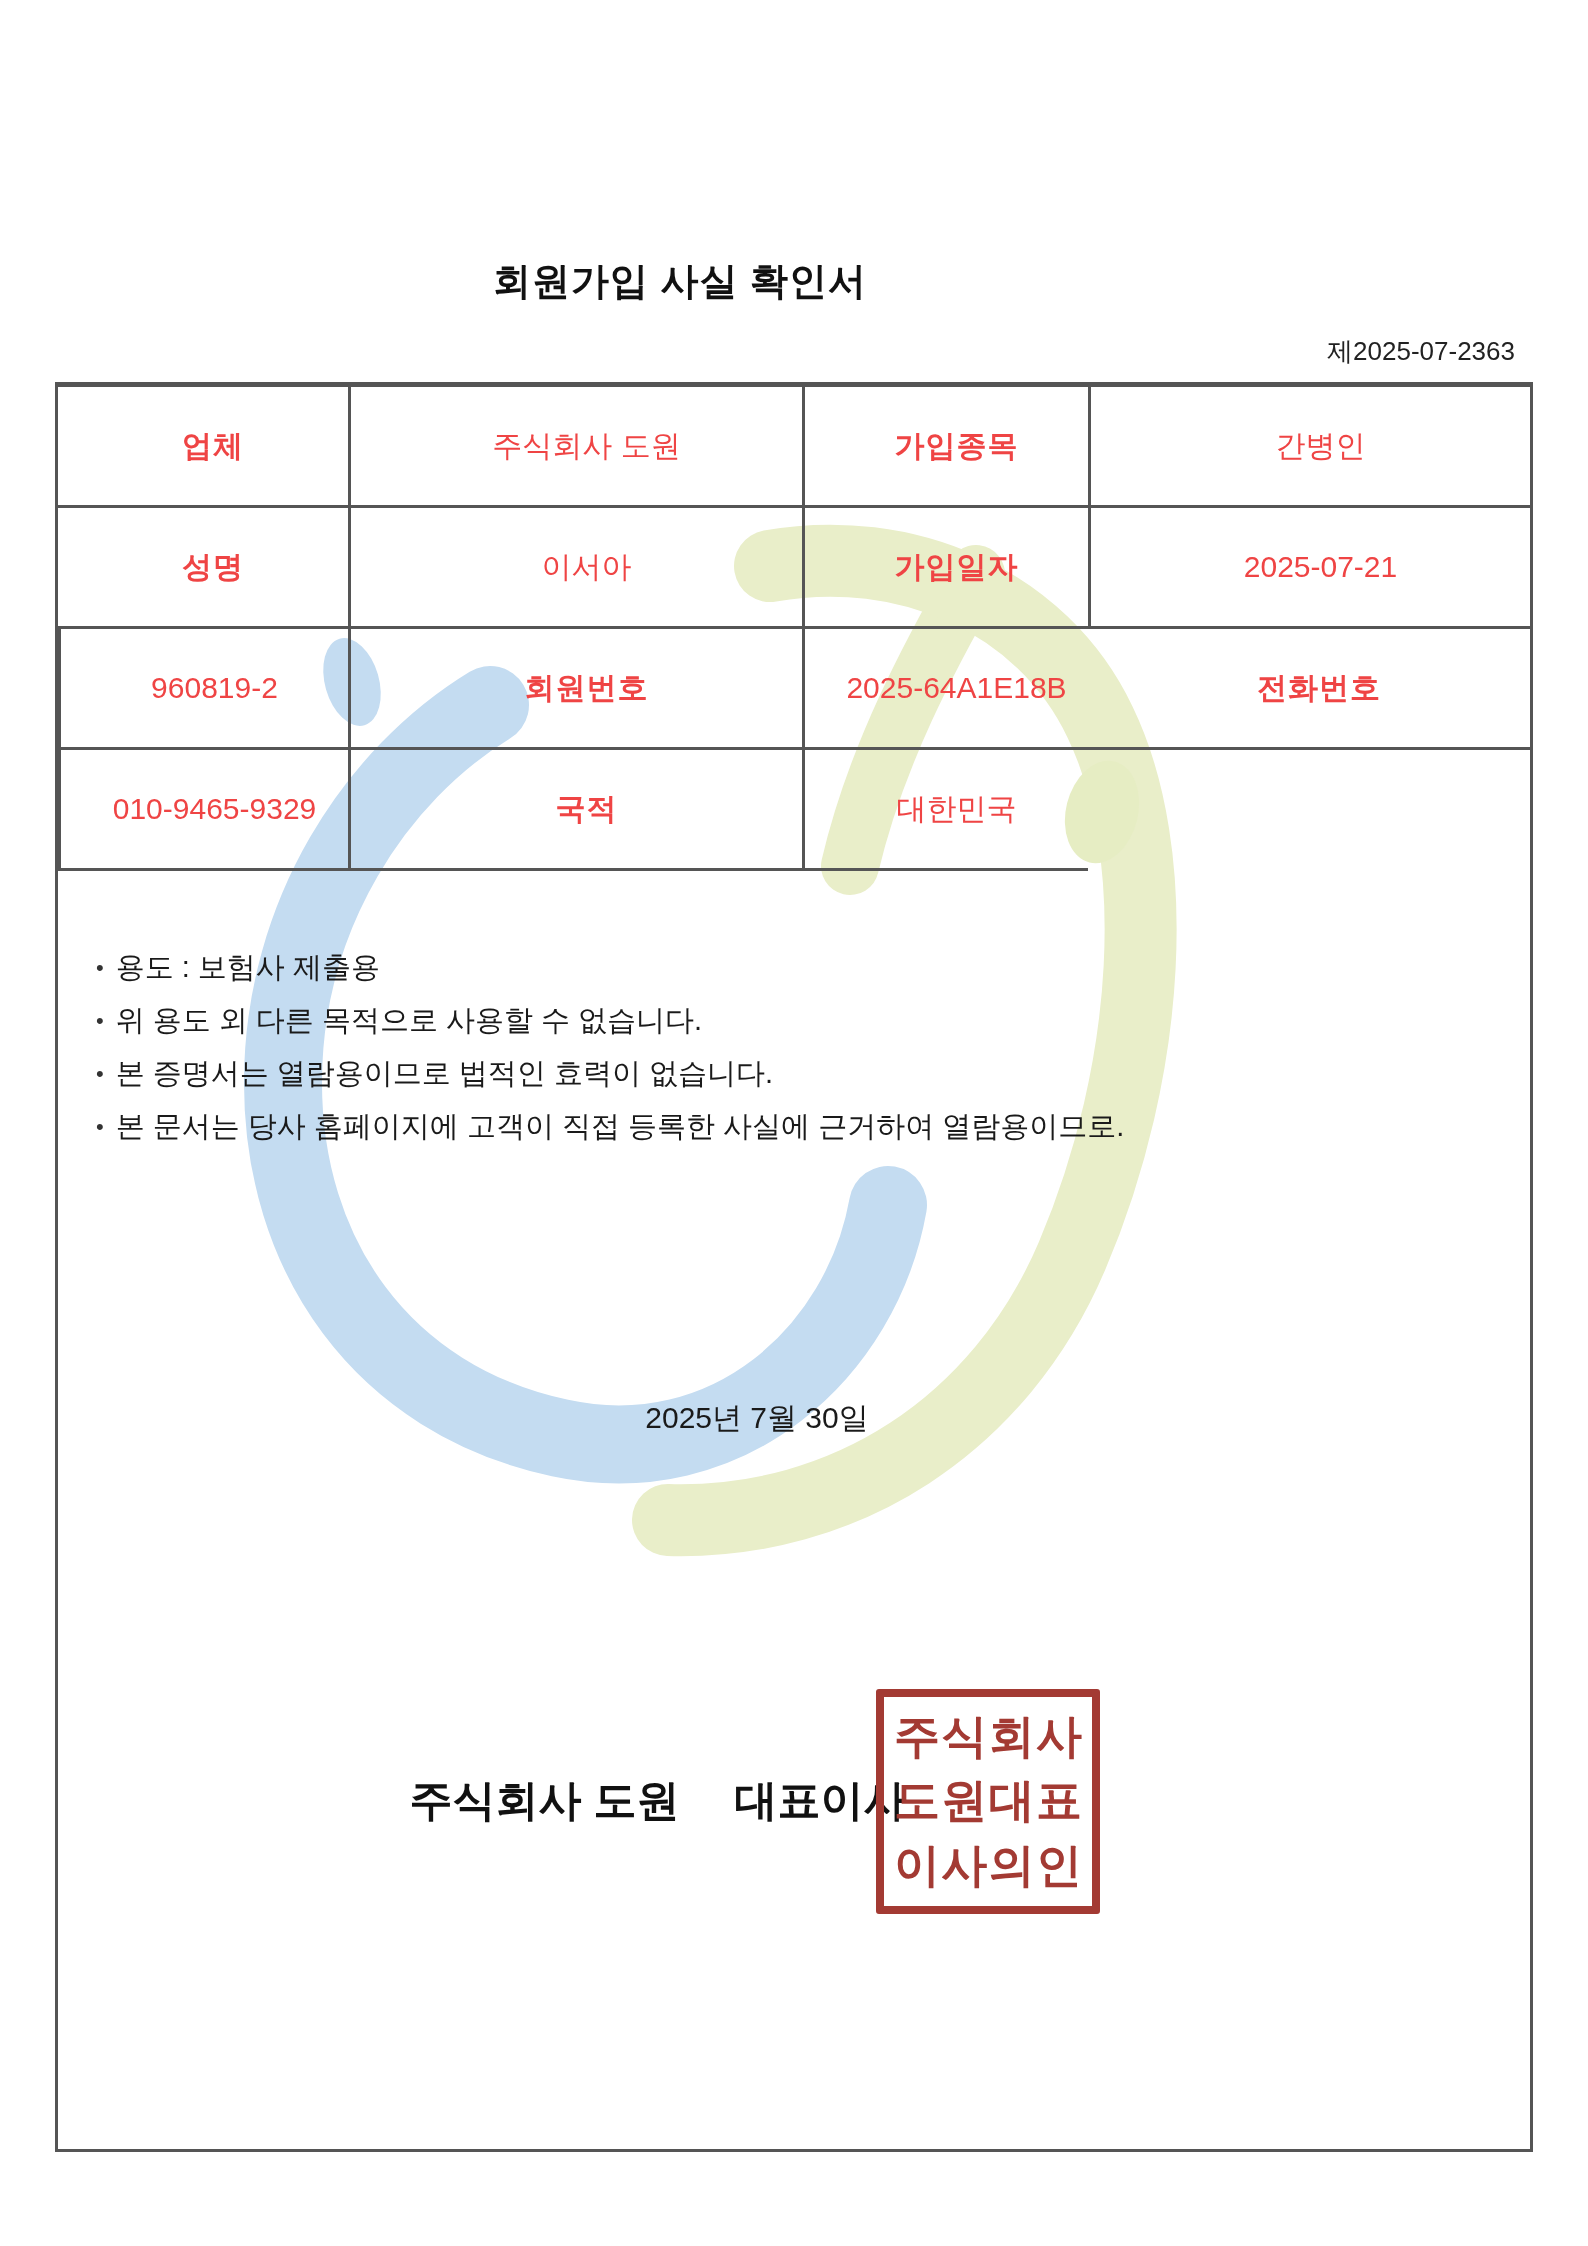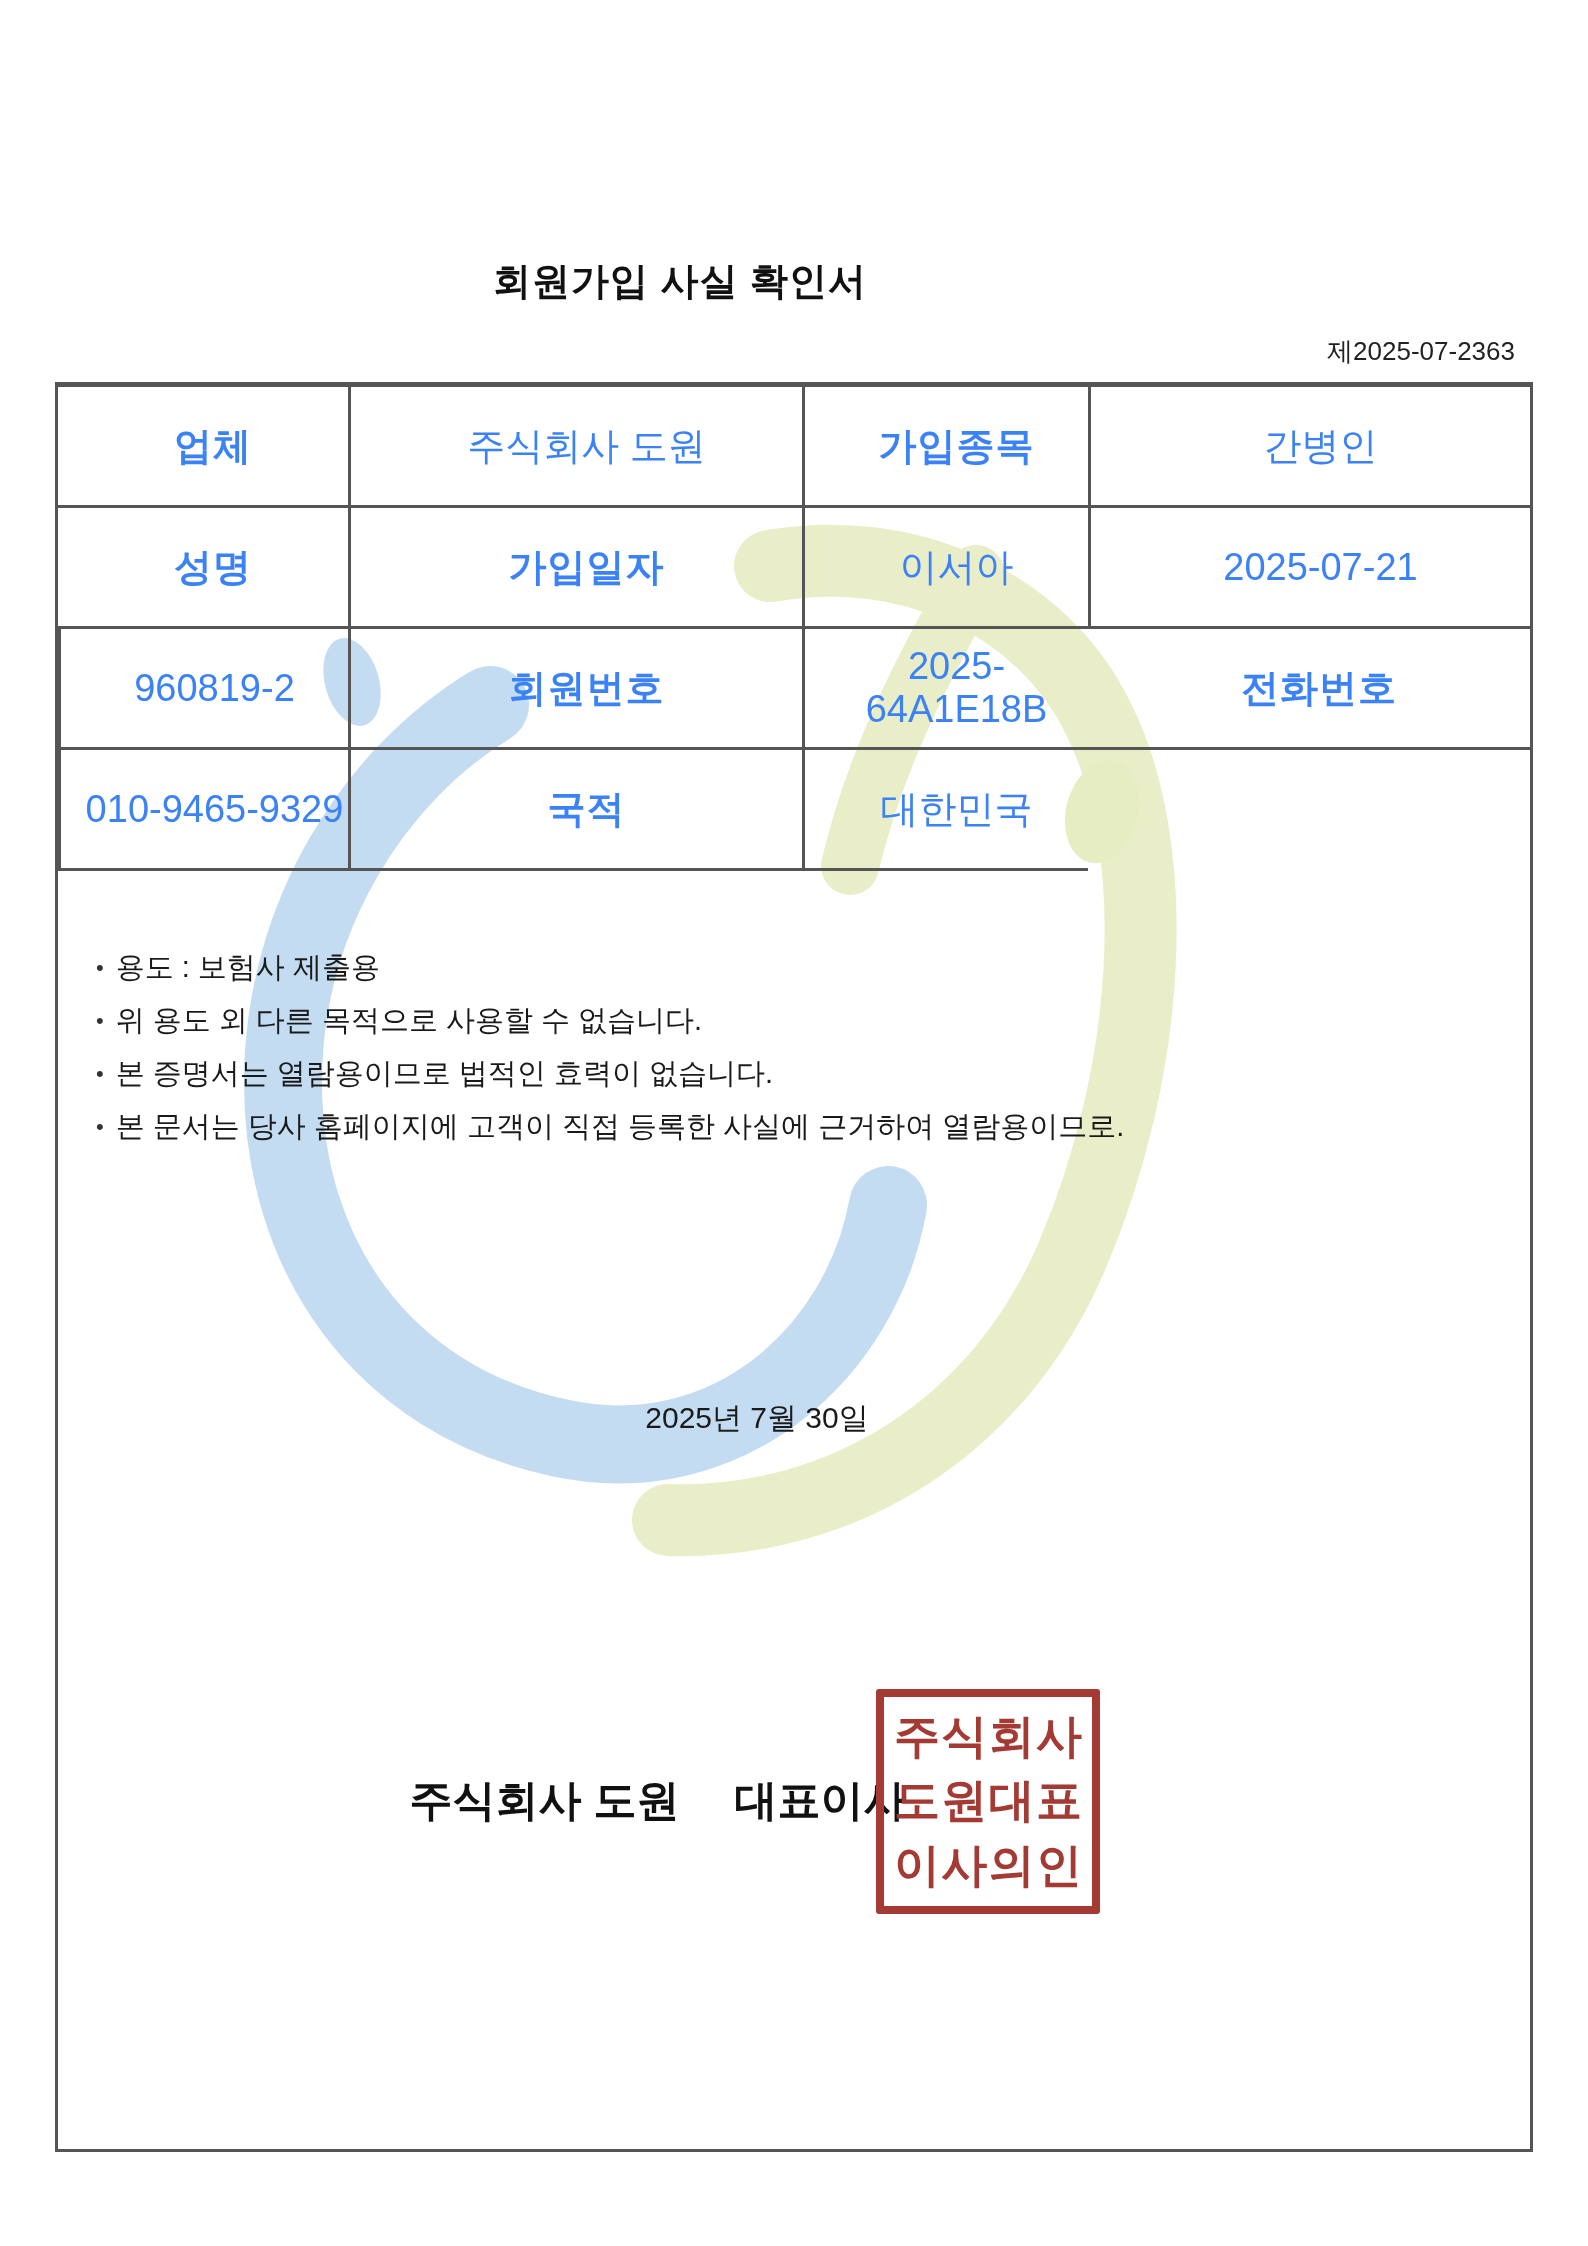--- a/index.html
+++ b/index.html
@@ -28,21 +28,21 @@
     z-index:1; background:transparent;
   }
   .info-grid {
     display:grid;
     grid-template-columns:290px 454px 286px 442px;
     grid-auto-rows:121px;
   }
   .cell {
     display:flex; align-items:center; justify-content:center;
     border-bottom:3px solid #555; box-sizing:border-box;
-    font-size:38px; color:#3b82f6; background:transparent; text-align:center;padding-left:20px;
+    font-size:30px; color:#ef4444; background:transparent; text-align:center;padding-left:20px;
   }
   .cell.bl { border-left:3px solid #555; }
   .cell.label { font-weight:700; letter-spacing:1px; }
   
   .note-line {
     position:absolute; left:96px; display:flex; align-items:center; gap:12px;
     font-size:29px; color:#1a1a1a; z-index:2; white-space:nowrap;
   }
   .note-line .bullet { font-size:22px; color:#333; line-height:1; }
   
@@ -92,22 +92,22 @@
 
   <div class="doc-frame">
     <div class="info-grid">
 
       <div class="cell label">업체</div>
       <div class="cell bl">주식회사 도원</div>
       <div class="cell bl label">가입종목</div>
       <div class="cell bl">간병인</div>
 
       <div class="cell label">성명</div>
+      <div class="cell bl">이서아</div>
       <div class="cell bl label">가입일자</div>
-      <div class="cell bl">이서아</div>
       <div class="cell bl">2025-07-21</div>
 
       <div class="cell bl">960819-2</div>
       <div class="cell bl label">회원번호</div>
       <div class="cell bl">2025-64A1E18B</div>
 
       <div class="cell label">전화번호</div>
       <div class="cell bl">010-9465-9329</div>
       <div class="cell bl label">국적</div>
       <div class="cell bl">대한민국</div>

